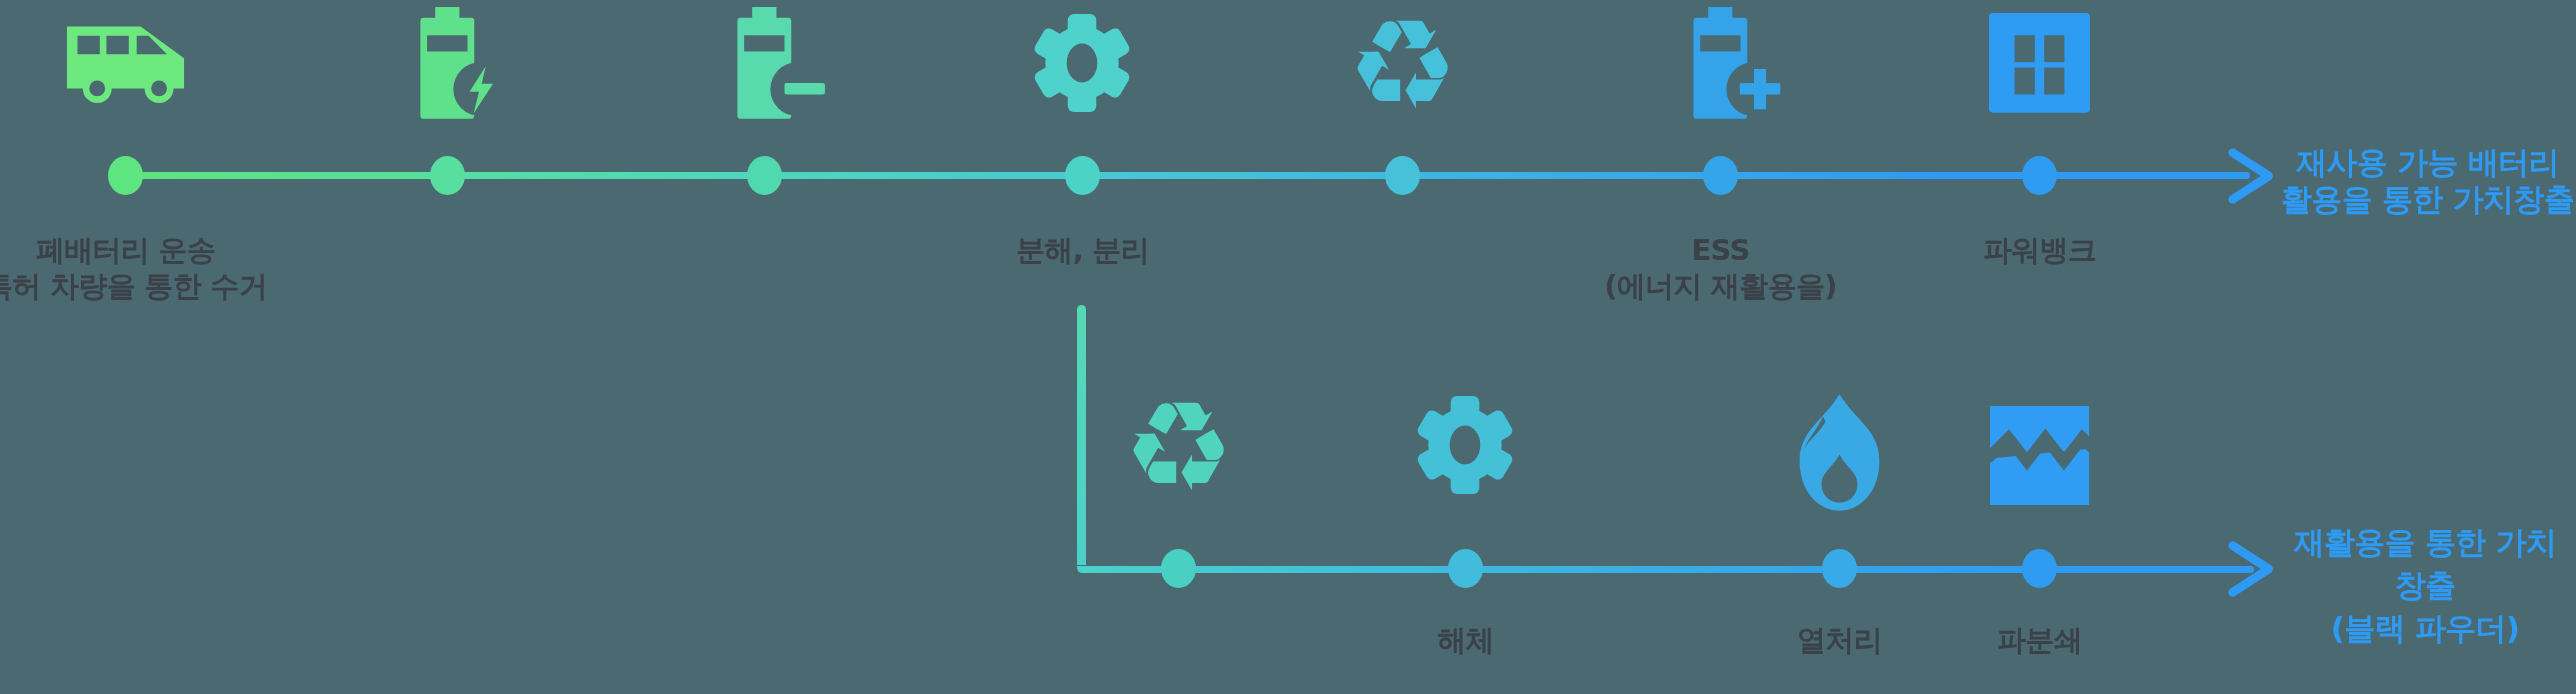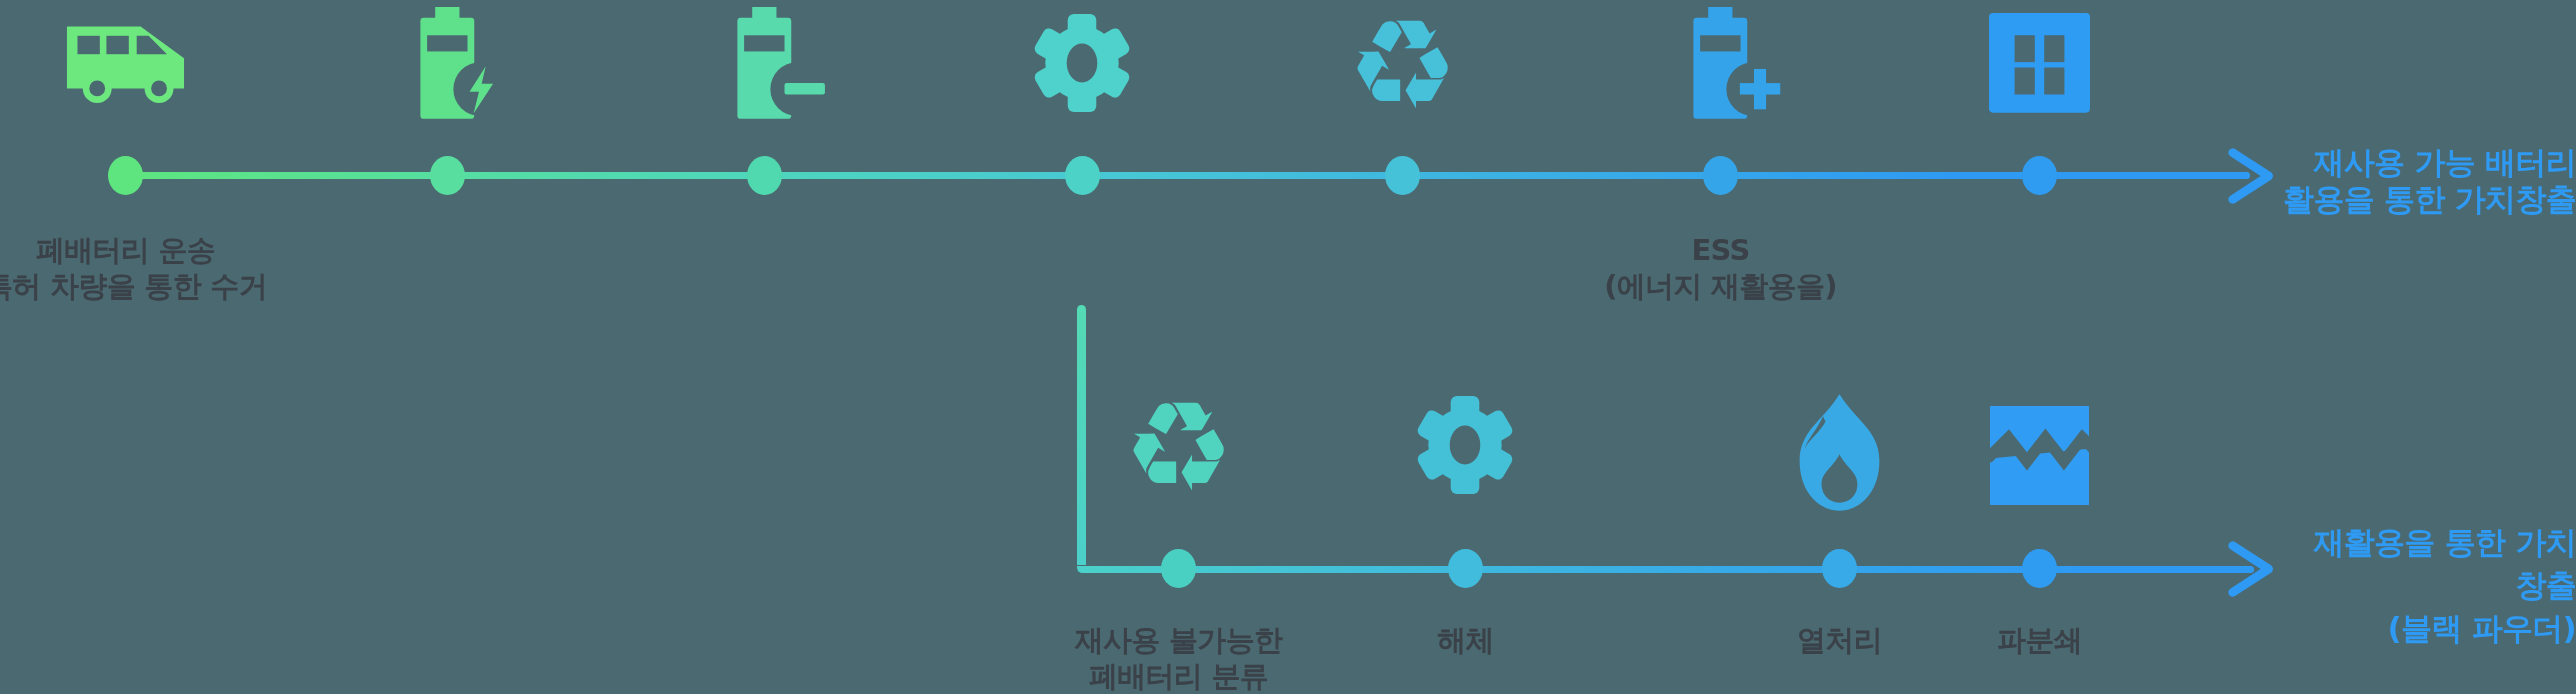--- a/index.html
+++ b/index.html
@@ -65,21 +65,21 @@
   .icon.crusher    { left:105px; top:406px; width:99px; }
 
   .glyph-icon {
     position:absolute; left:0; width:309px; text-align:center;
     font-size:124px; line-height:107px; font-weight:400;
   }
   .glyph-top    { top:12px; }
   .glyph-bottom { top:394px; }
 
   .result {
-    position:absolute; text-align:right; color:var(--accent);
+    position:absolute; text-align:center; color:var(--accent);
     font-size:31px; font-weight:700; white-space:pre-line; letter-spacing:-0.7px;
   }
   .result-top    { left:2279px; top:144px; width:297px; line-height:37px; }
   .result-bottom { left:2274px; top:521px; width:302px; line-height:43px; }
 </style>
 </head>
 <body>
 
 <div class="abs line-top"></div>
 <div class="abs vert-connector"></div>
@@ -135,20 +135,21 @@
   <svg class="icon gear-t" viewBox="0 0 100 100" fill="#4ed2cb">
     <g>
       <rect x="36" y="2" width="28" height="96" rx="6"></rect>
       <rect x="36" y="2" width="28" height="96" rx="6" transform="rotate(60 50 50)"></rect>
       <rect x="36" y="2" width="28" height="96" rx="6" transform="rotate(120 50 50)"></rect>
       <circle cx="50" cy="50" r="36"></circle>
       <ellipse class="cut" cx="50" cy="50" rx="15" ry="19"></ellipse>
     </g>
   </svg>
   <div class="node" style="background: rgb(76, 210, 198);"></div>
+  <div class="label">분해, 분리</div>
 </div>
 
 <div class="step top s5">
   <div class="glyph-icon glyph-top" style="color: rgb(71, 192, 218);">♻</div>
   <div class="node" style="background: rgb(70, 194, 216);"></div>
 </div>
 
 <div class="step top s6">
   <svg class="icon batt" viewBox="0 0 150 168" fill="#34a3ea">
     <rect x="30" y="0" width="36" height="22"></rect>
@@ -165,27 +166,26 @@
 
 <div class="step top s7">
   <svg class="icon powerbank" viewBox="0 0 150 148" fill="#2f9cf4">
     <rect x="0" y="0" width="150" height="148" rx="6"></rect>
     <rect class="cut" x="38" y="33" width="30" height="40"></rect>
     <rect class="cut" x="82" y="33" width="30" height="40"></rect>
     <rect class="cut" x="38" y="81" width="30" height="40"></rect>
     <rect class="cut" x="82" y="81" width="30" height="40"></rect>
   </svg>
   <div class="node" style="background: rgb(47, 156, 242);"></div>
+  <div class="label">파워뱅크</div>
 </div>
 
 <div class="step bottom b1">
   <div class="glyph-icon glyph-bottom" style="color: rgb(80, 212, 192);">♻</div>
   <div class="node" style="background: rgb(74, 208, 194);"></div>
-  <div class="label">재사용 불가능한
-폐배터리 분류</div>
 </div>
 
 <div class="step bottom b2">
   <svg class="icon gear-b" viewBox="0 0 100 100" fill="#44c1d6">
     <g>
       <rect x="36" y="2" width="28" height="96" rx="6"></rect>
       <rect x="36" y="2" width="28" height="96" rx="6" transform="rotate(60 50 50)"></rect>
       <rect x="36" y="2" width="28" height="96" rx="6" transform="rotate(120 50 50)"></rect>
       <circle cx="50" cy="50" r="36"></circle>
       <ellipse class="cut" cx="50" cy="50" rx="15" ry="19"></ellipse>

